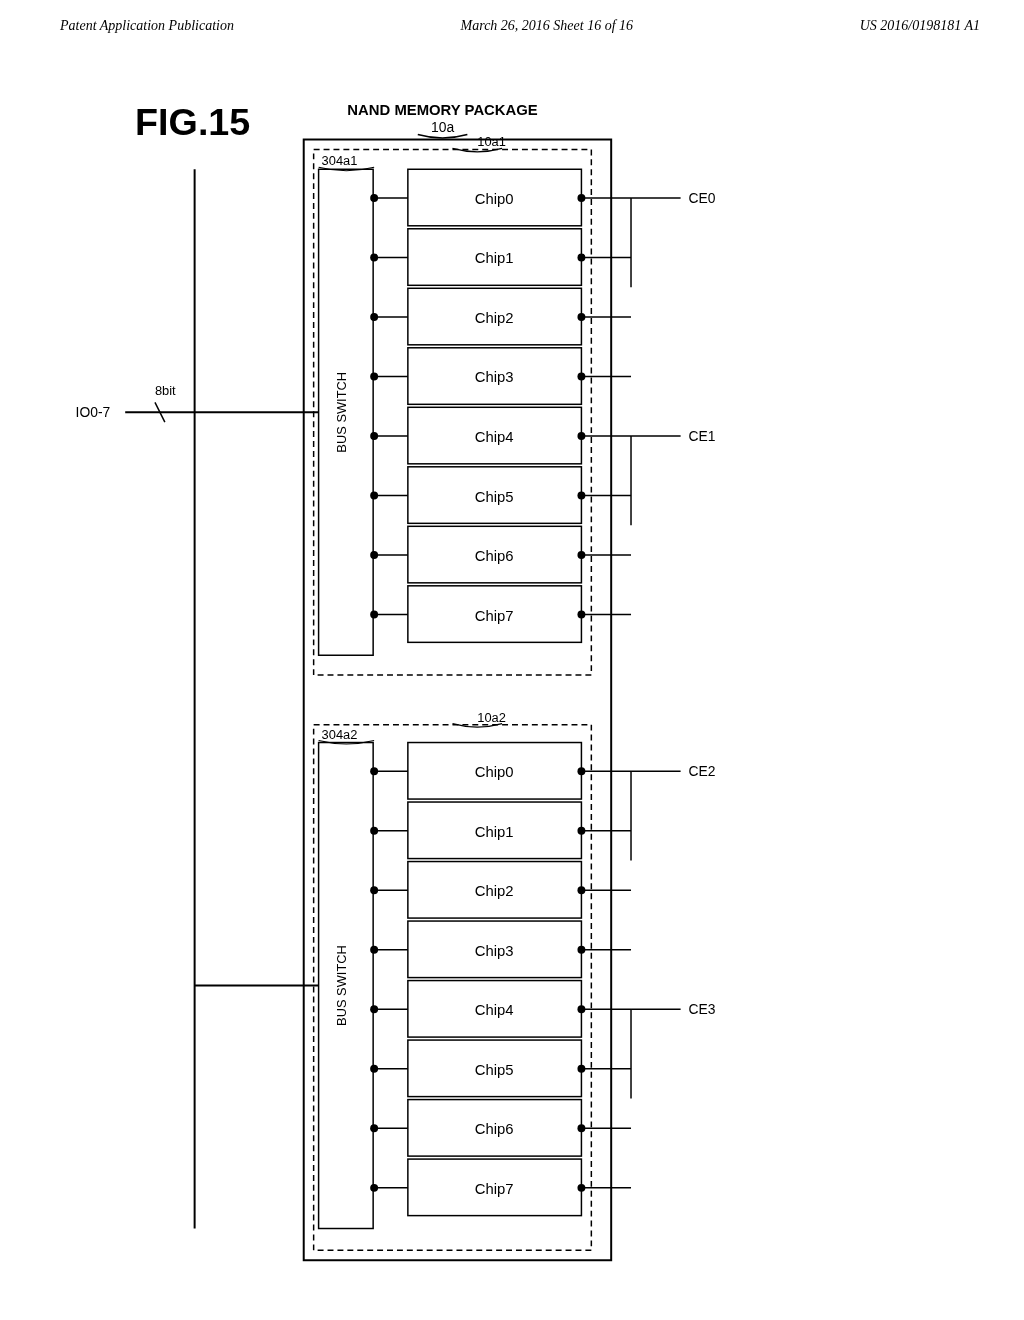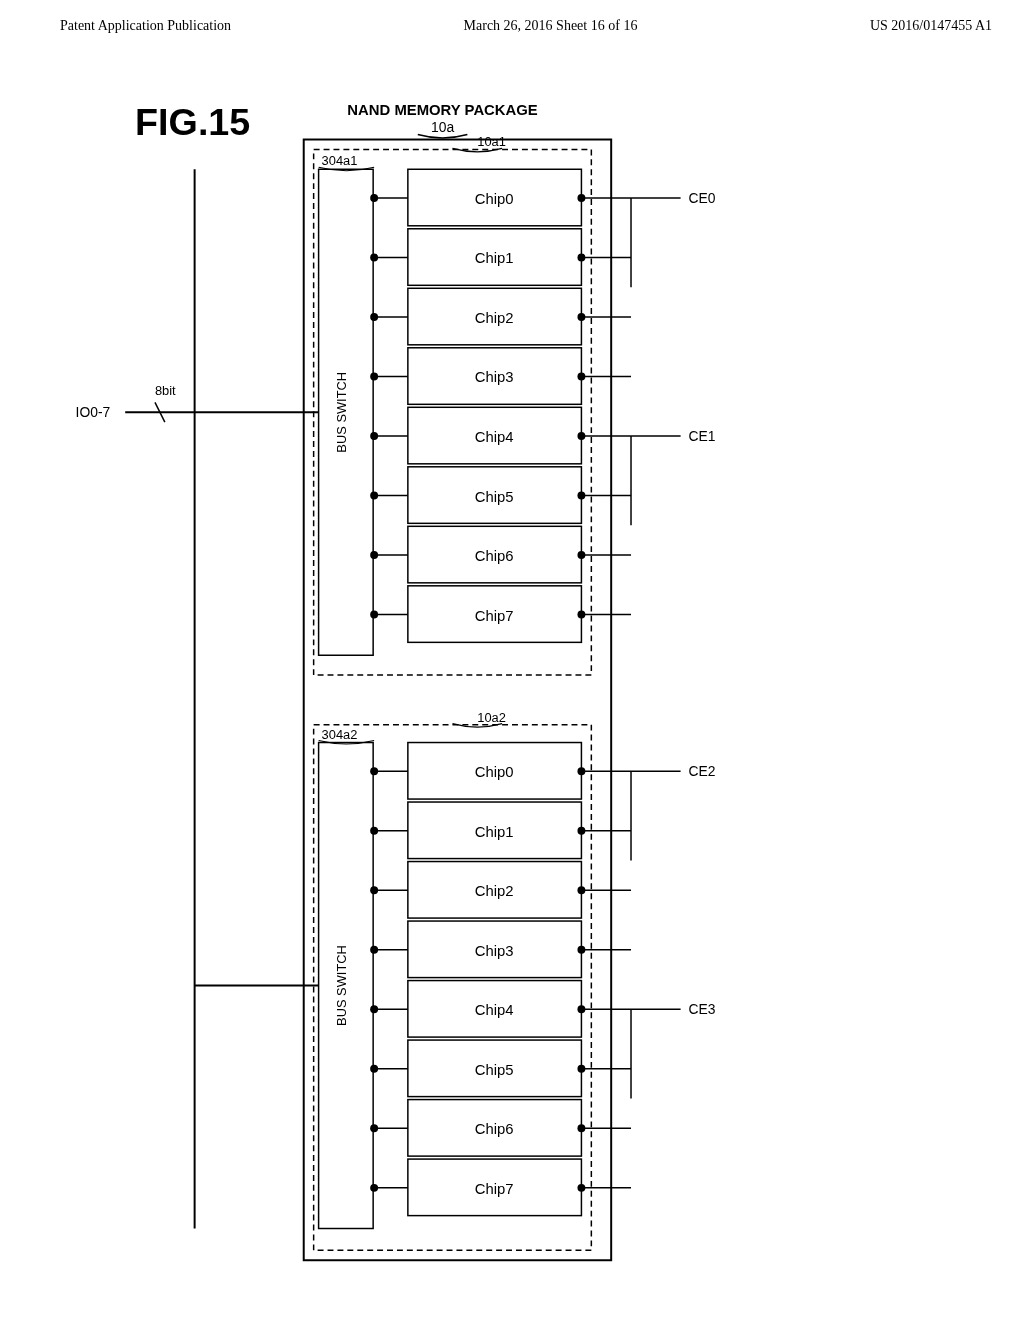--- a/index.html
+++ b/index.html
@@ -8,22 +8,23 @@
       font-family: 'Times New Roman', Times, serif;
       width: 1024px;
       height: 1320px;
       position: relative;
       overflow: hidden;
     }
 
     .header {
       display: flex;
       justify-content: space-between;
-      padding: 18px 32px 0 60px;
+      padding: 18px 44px 0 60px;
       font-size: 14px;
+      font-style: italic;
     }
 
     .diagram-area {
       position: absolute;
       top: 80px;
       left: 60px;
       right: 60px;
       bottom: 30px;
     }
 
@@ -35,21 +36,21 @@
       width: 100%;
       height: 100%;
     }
   </style>
 </head>
 <body>
 
 <div class="header">
   <span>Patent Application Publication</span>
   <span>March 26, 2016  Sheet 16 of 16</span>
-  <span>US 2016/0147455 A1</span>
+  <span>US 2016/0198181 A1</span>
 </div>
 
 <div class="diagram-area">
   <svg class="main-svg" viewBox="0 0 900 1220" xmlns="http://www.w3.org/2000/svg">
 
     <text x="70" y="55" font-size="38" font-weight="bold" font-family="Arial, sans-serif">FIG.15</text>
 
     <text x="380" y="35" font-size="15" font-weight="bold" font-family="Arial, sans-serif" text-anchor="middle">NAND MEMORY PACKAGE</text>
     <text x="380" y="52" font-size="14" font-family="Arial, sans-serif" text-anchor="middle">10a</text>
 

